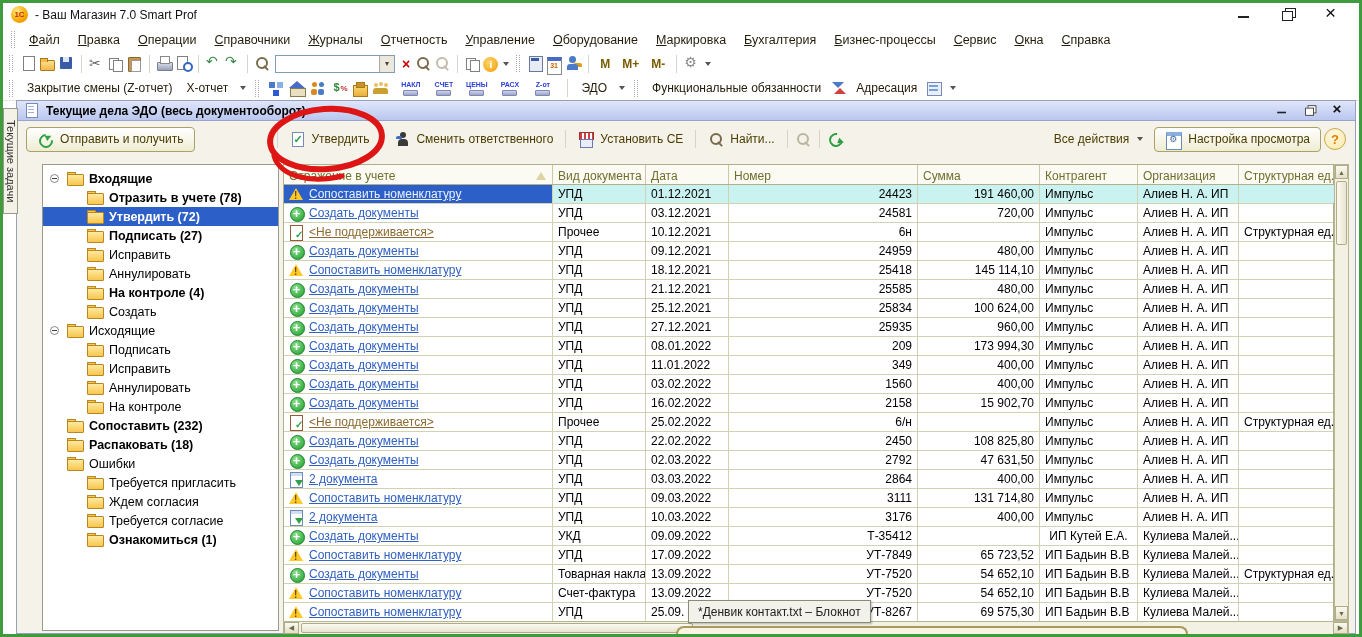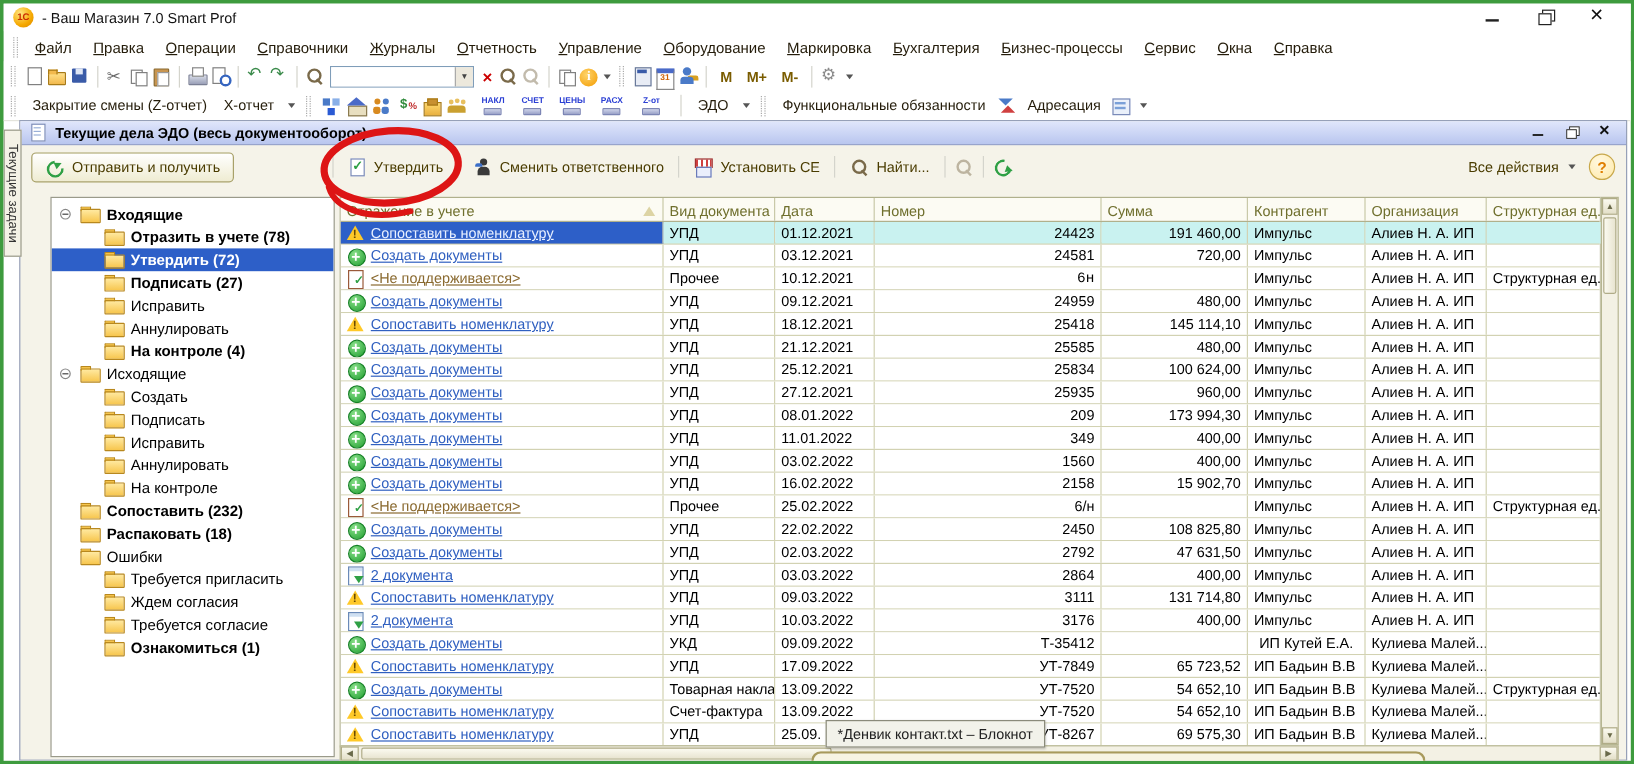--- a/index.html
+++ b/index.html
@@ -330,20 +330,24 @@
       </span>
       <span class="tb-sep"></span>
       <span class="ic ic-mag dim"></span>
       <span class="tb-sep"></span>
       <span class="ic ic-refresh"></span>
       <span class="flexfill"></span>
       <span class="tool-link">
         <span>Все действия</span>
         <span class="dd"></span>
       </span>
+      <span class="raised-btn">
+        <span class="ic ic-gearwin"></span>
+        <span>Настройка просмотра</span>
+      </span>
       <span class="help-btn">?</span>
     </div>
 
     <div id="tree-panel">
         <div class="tree-row bold">
           <span class="expander"></span>
           <span class="fold"></span>
           <span class="tree-label">Входящие</span>
         </div>
         <div class="tree-row lvl1 bold">
@@ -363,28 +367,28 @@
           <span class="tree-label">Исправить</span>
         </div>
         <div class="tree-row lvl1">
           <span class="fold"></span>
           <span class="tree-label">Аннулировать</span>
         </div>
         <div class="tree-row lvl1 bold">
           <span class="fold"></span>
           <span class="tree-label">На контроле (4)</span>
         </div>
+        <div class="tree-row lvl1">
+          <span class="fold"></span>
+          <span class="tree-label">Создать</span>
+        </div>
         <div class="tree-row">
           <span class="expander"></span>
           <span class="fold"></span>
           <span class="tree-label">Исходящие</span>
-        </div>
-        <div class="tree-row lvl1">
-          <span class="fold"></span>
-          <span class="tree-label">Создать</span>
         </div>
         <div class="tree-row lvl1">
           <span class="fold"></span>
           <span class="tree-label">Подписать</span>
         </div>
         <div class="tree-row lvl1">
           <span class="fold"></span>
           <span class="tree-label">Исправить</span>
         </div>
         <div class="tree-row lvl1">
@@ -480,21 +484,21 @@
             <div class="td" style="width: 101px;">Алиев Н. А. ИП</div>
             <div class="td" style="width: 96px;"></div>
           </div>
           <div class="trow">
             <div class="td c-action" style="width: 269px;">
               <span class="ri ri-unsup"></span>
               <a class="link unsup">&lt;Не поддерживается&gt;</a>
             </div>
             <div class="td" style="width: 93px;">Прочее</div>
             <div class="td" style="width: 83px;">10.12.2021</div>
-            <div class="td num" style="width: 189px; font-family: Liberation Mono, monospace;">6н</div>
+            <div class="td num" style="width: 189px;">6н</div>
             <div class="td num" style="width: 122px;"></div>
             <div class="td" style="width: 98px;">Импульс</div>
             <div class="td" style="width: 101px;">Алиев Н. А. ИП</div>
             <div class="td" style="width: 96px;">Структурная ед...</div>
           </div>
           <div class="trow">
             <div class="td c-action" style="width: 269px;">
               <span class="ri ri-create"></span>
               <a class="link">Создать документы</a>
             </div>

